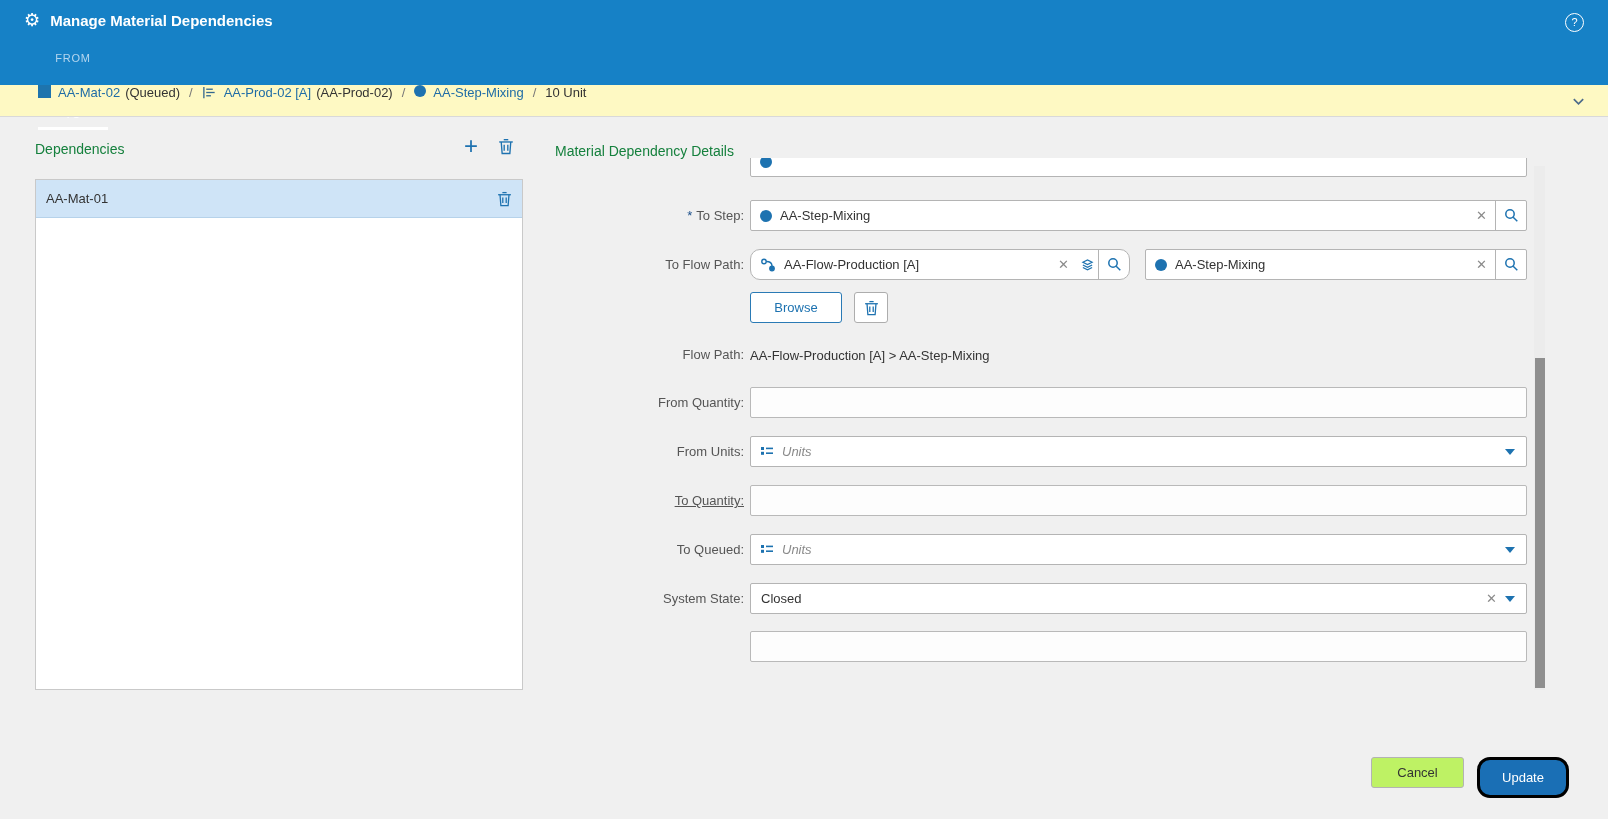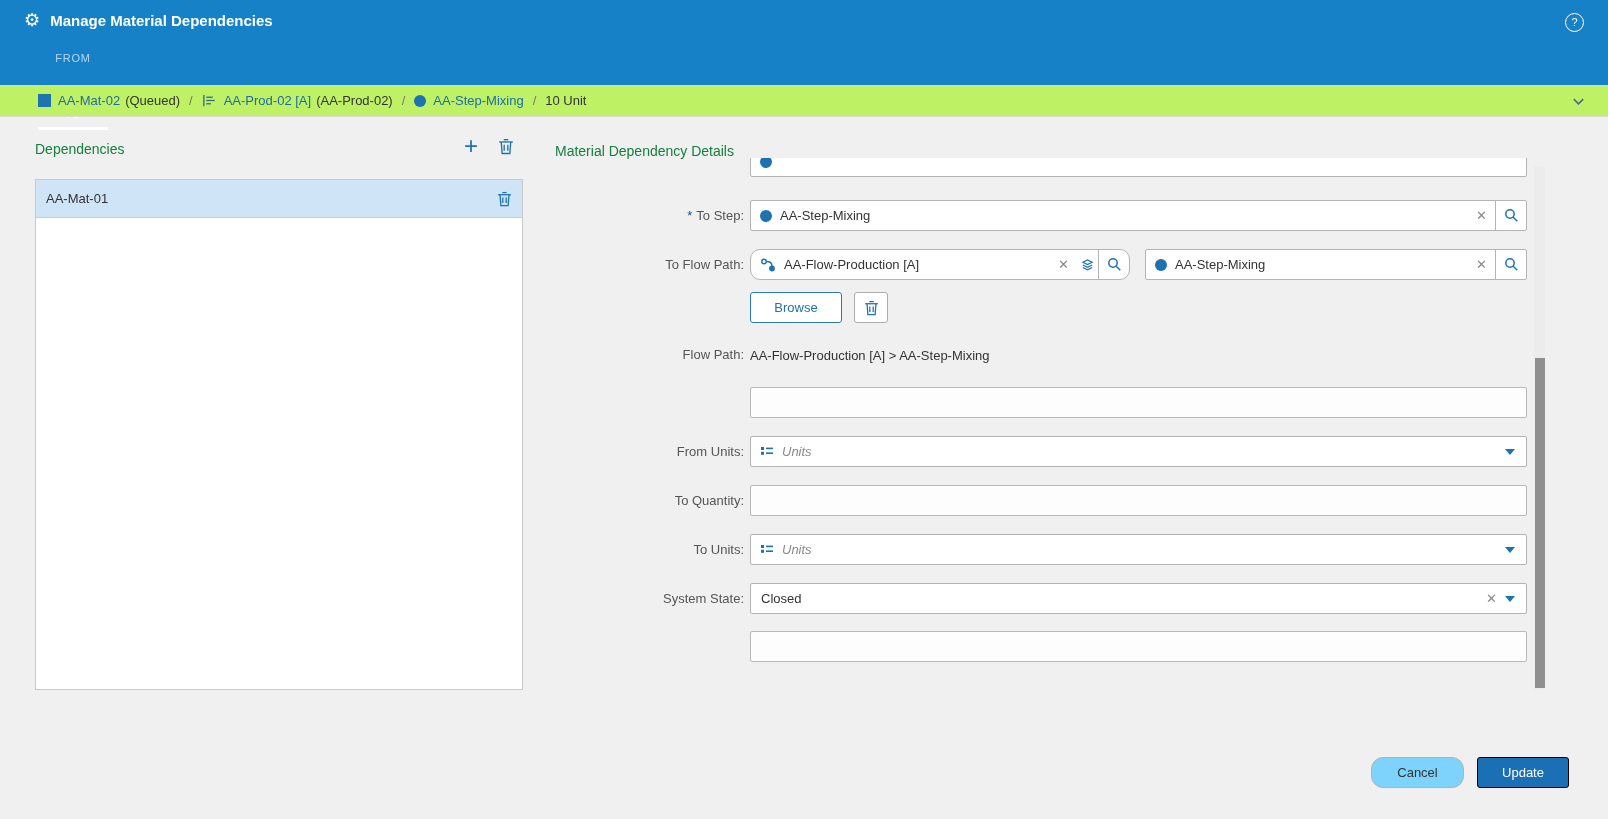--- a/index.html
+++ b/index.html
@@ -12,22 +12,22 @@
   .gear{color:#fff;font-size:18px;line-height:18px;}
   .header-title{color:#fff;font-size:15px;font-weight:bold;}
   .tabs{position:absolute;left:38px;top:42px;display:flex;gap:24px;flex-direction:column;}
   .tab{min-width:70px;text-align:center;padding:10px 0 7px;font-size:11px;letter-spacing:.8px;
        color:#b5d6ef;border-bottom:3px solid transparent;cursor:pointer;}
   .tab.active{color:#fff;border-bottom-color:#fff;}
   .help-btn{position:absolute;right:24px;top:13px;width:17px;height:17px;border:1.5px solid #fff;
        border-radius:50%;color:#fff;font-size:11px;line-height:17px;text-align:center;cursor:pointer;}
 
   
-  .breadcrumb{position:absolute;left:0;top:85px;width:1608px;height:32px;background:#bef264;
-       border-bottom:1px solid #d9d9d9;display:flex;align-items:center;padding-left:38px;
+  .breadcrumb{position:absolute;left:0;top:85px;width:1608px;height:32px;background:#fef9c3;
+       border-bottom:1px solid #d9d9d9;display:flex;padding-left:38px;
        box-sizing:border-box;font-size:13px;}
   .bc-link{color:#1e6ca6;cursor:pointer;}
   .bc-dim{color:#333;margin-left:5px;}
   .bc-sep{color:#777;margin:0 9px;}
   .sq-icon{width:13px;height:13px;background:#1e74ad;display:inline-block;margin-right:7px;}
   .circle-icon{width:12px;height:12px;background:#1d72b0;border-radius:50%;display:inline-block;margin-right:7px;}
   .bc-chevron{position:absolute;right:22px;top:9px;color:#4d6b8a;cursor:pointer;}
 
   
   .section-title{position:absolute;font-size:14px;color:#15803d;}
@@ -70,24 +70,24 @@
 
   
   .scroll-track{position:absolute;left:1534px;top:166px;width:11px;height:524px;background:#ececec;}
   .scroll-thumb{position:absolute;left:1535px;top:358px;width:10px;height:330px;background:#8f8f8f;cursor:grab;}
 
   
   .comments-bar{position:absolute;left:0;top:710px;width:1608px;height:33px;background:#fafafa;
        border-top:1px solid #d9d9d9;border-bottom:1px solid #d9d9d9;box-sizing:border-box;
        display:flex;align-items:center;font-size:13px;color:#555;padding-left:38px;}
   .comments-chevron{position:absolute;right:22px;top:6px;color:#4d6b8a;cursor:pointer;}
-  .btn-cancel{position:absolute;left:1371px;top:757px;width:93px;height:31px;background:#7dd3fc;
-       border:1px solid #b3b3b3;border-radius:12px;color:#333;font:13px "Liberation Sans",sans-serif;cursor:pointer;}
-  .btn-update{position:absolute;left:1477px;top:757px;width:92px;height:31px;background:#1a6fb5;
-       border:1px solid #000000;border-radius:3px;color:#fff;font:13px "Liberation Sans",sans-serif;cursor:pointer;}
+  .btn-cancel{position:absolute;left:1371px;top:757px;width:93px;height:31px;background:#bef264;
+       border:1px solid #b3b3b3;border-radius:3px;color:#333;font:13px "Liberation Sans",sans-serif;cursor:pointer;}
+  .btn-update{position:absolute;left:1477px;top:757px;width:92px;height:41px;background:#1a6fb5;
+       border:3px solid #000000;border-radius:13px;color:#fff;font:13px "Liberation Sans",sans-serif;cursor:pointer;}
 
   svg{display:block;}
 </style>
 </head>
 <body>
 
 <div id="app">
 
   <div class="header">
     <div class="header-title-row">
@@ -227,42 +227,43 @@
         <path d="M5 1.5h4"></path>
         <path d="M2.8 3.5l.8 10.2h6.8l.8-10.2"></path>
       <path d="M5.4 6v5.2"></path>
         <path d="M8.6 6v5.2"></path>
     </svg>
   </button>
 
   <div class="flabel" style="top:345px;line-height:20px;">Flow Path:</div>
   <div class="static-val" style="left:750px;top:348px;">AA-Flow-Production [A] &gt; AA-Step-Mixing</div>
 
+  <div class="flabel" style="top:387px;">From Quantity:</div>
   <input class="text" style="left: 750px; top: 387px; width: 777px;" value="">
 
   <div class="flabel" style="top:436px;">From Units:</div>
   <div class="input" style="left:750px;top:436px;width:777px;">
     <span class="lead" style="color:#1d72b0;">
       <svg width="14" height="14" viewBox="0 0 14 14" fill="currentColor">
         <rect x="1" y="2" width="3" height="3"></rect>
           <rect x="6" y="2.6" width="7" height="1.6"></rect>
         <rect x="1" y="6.8" width="3" height="3"></rect>
           <rect x="6" y="7.4" width="7" height="1.6"></rect>
       </svg>
     </span>
     <span class="grow placeholder">Units</span>
     <span class="dd-seg">
         <span class="dd-chevron"></span>
       </span>
   </div>
 
-  <div class="flabel" style="top:485px;">To Quantity:</div>
+  <div class="flabel" style="top:485px;text-decoration:underline;">To Quantity:</div>
   <input class="text" style="left: 750px; top: 485px; width: 777px;" value="">
 
-  <div class="flabel" style="top:534px;">To Units:</div>
+  <div class="flabel" style="top:534px;">To Queued:</div>
   <div class="input" style="left:750px;top:534px;width:777px;">
     <span class="lead" style="color:#1d72b0;">
       <svg width="14" height="14" viewBox="0 0 14 14" fill="currentColor">
         <rect x="1" y="2" width="3" height="3"></rect>
           <rect x="6" y="2.6" width="7" height="1.6"></rect>
         <rect x="1" y="6.8" width="3" height="3"></rect>
           <rect x="6" y="7.4" width="7" height="1.6"></rect>
       </svg>
     </span>
     <span class="grow placeholder">Units</span>

